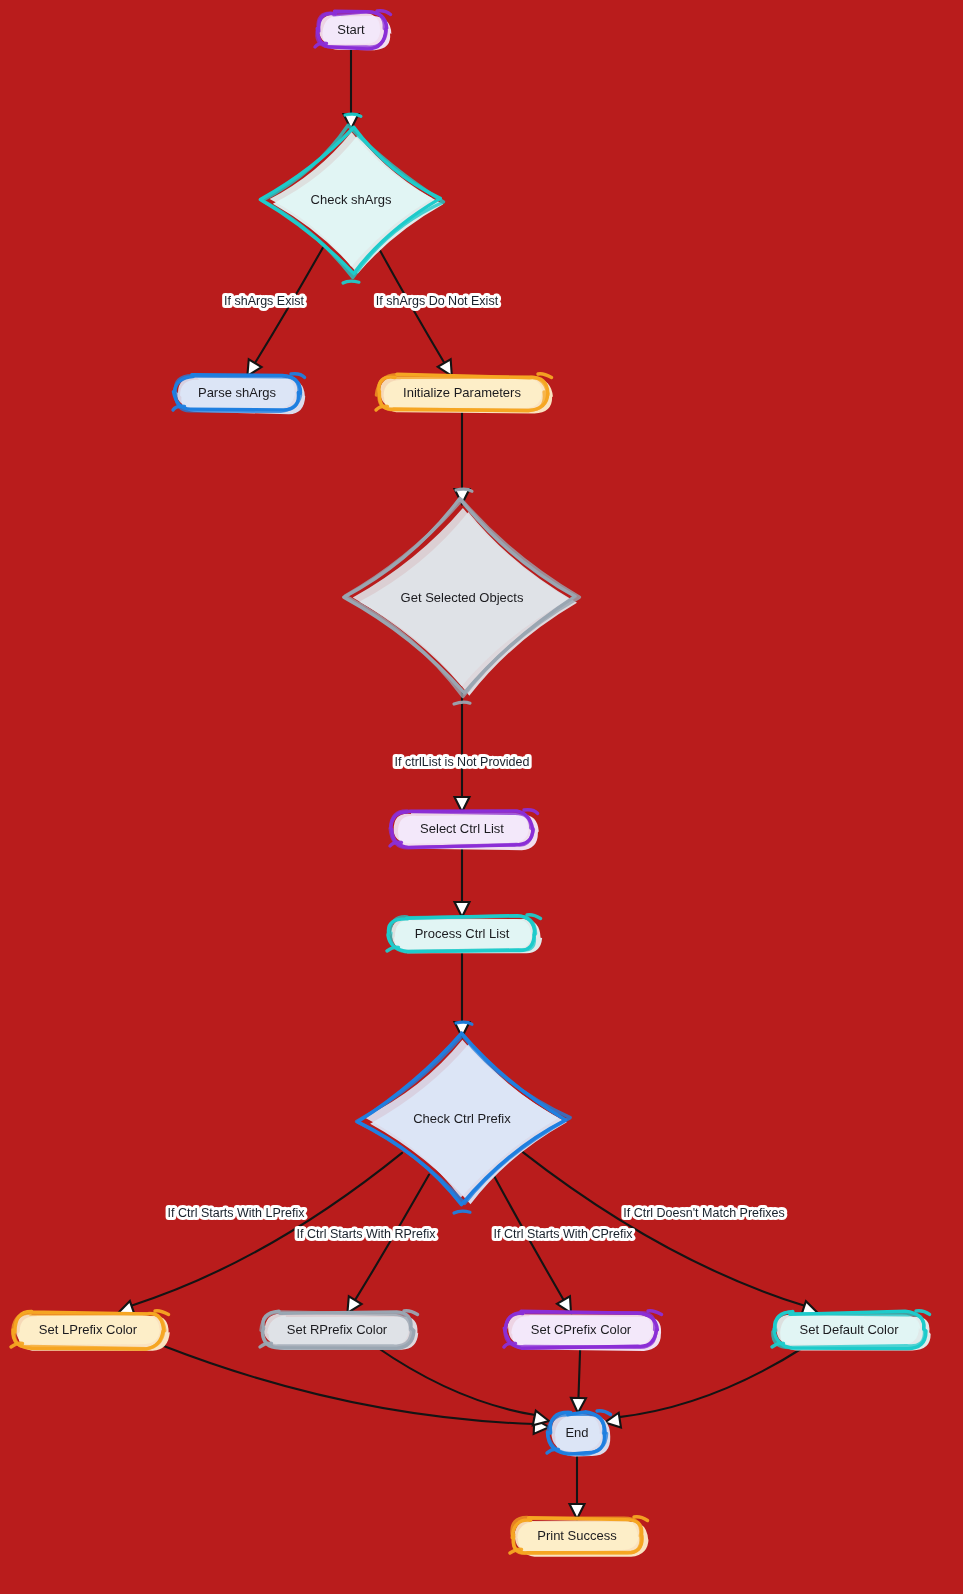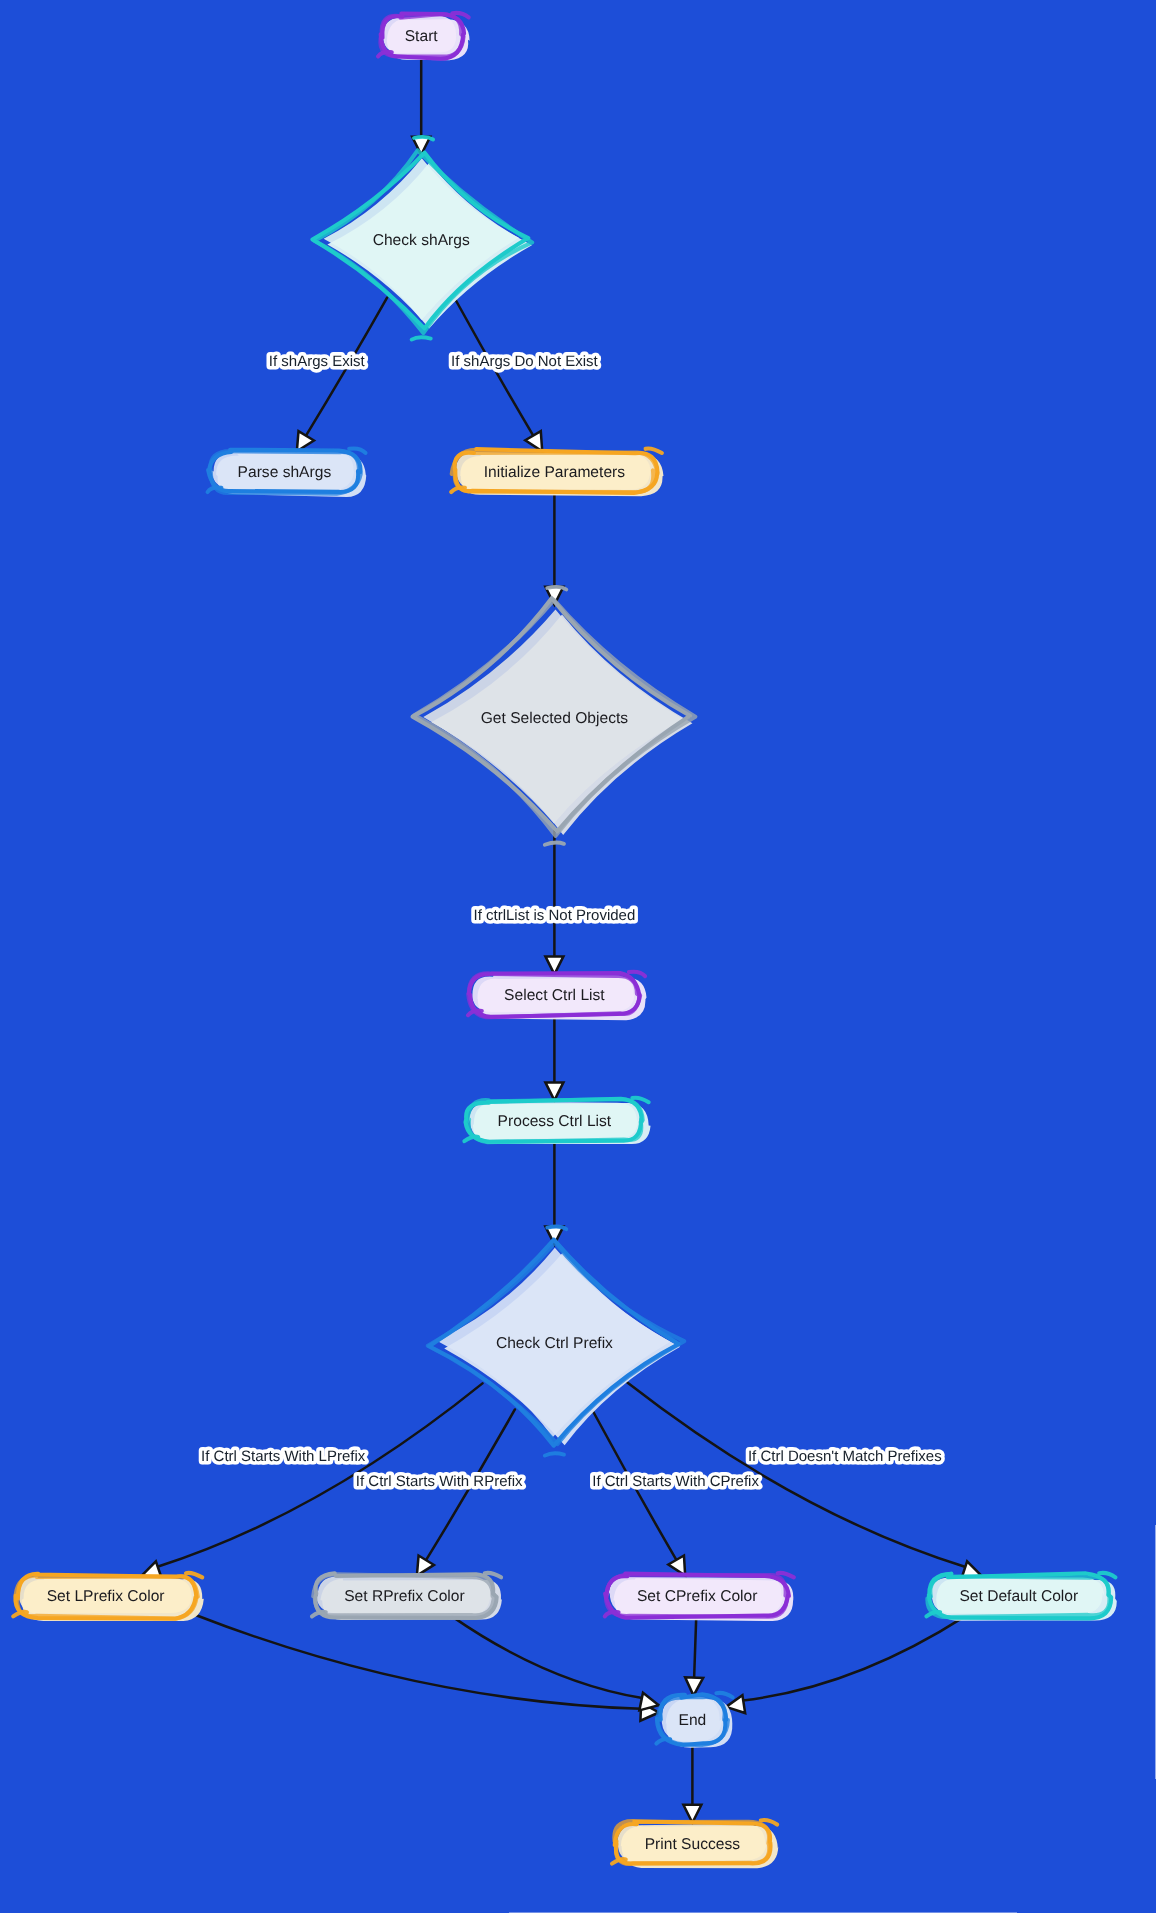--- a/index.html
+++ b/index.html
@@ -1,18 +1,18 @@
 <!DOCTYPE html>
 <html><head>
 <meta charset="utf-8">
 <style>
   html,body{margin:0;padding:0;background:#ffffff;}
   body{width:963px;height:1594px;overflow:hidden;
        font-family:"Liberation Sans","DejaVu Sans",sans-serif;}
-  #canvas{position:relative;width:963px;height:1594px;background:#1d4ed8;}
+  #canvas{position:relative;width:963px;height:1594px;background:#b91c1c;}
   svg#flow{position:absolute;inset:0;width:963px;height:1594px;display:block;}
   .nodeLabel{font-family:"Liberation Sans","DejaVu Sans",sans-serif;
              font-size:13px;fill:#1b1b1f;dominant-baseline:middle;text-anchor:middle;}
   .edgeLabel{font-family:"Liberation Sans","DejaVu Sans",sans-serif;
              font-size:12.5px;fill:#17202b;dominant-baseline:middle;text-anchor:middle;}
   .sk{fill:none;stroke-linecap:round;stroke-linejoin:round;}
   .edgePath{fill:none;stroke:#141414;stroke-width:2.1;stroke-linecap:round;}
   .arrowHead{fill:#ffffff;stroke:#141414;stroke-width:2.1;stroke-linejoin:miter;}
 </style>
 </head>

